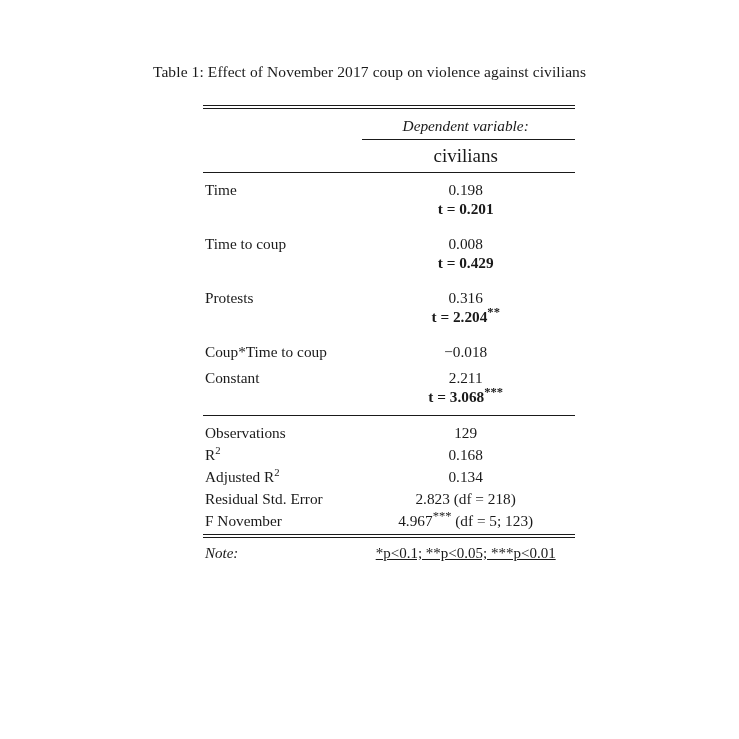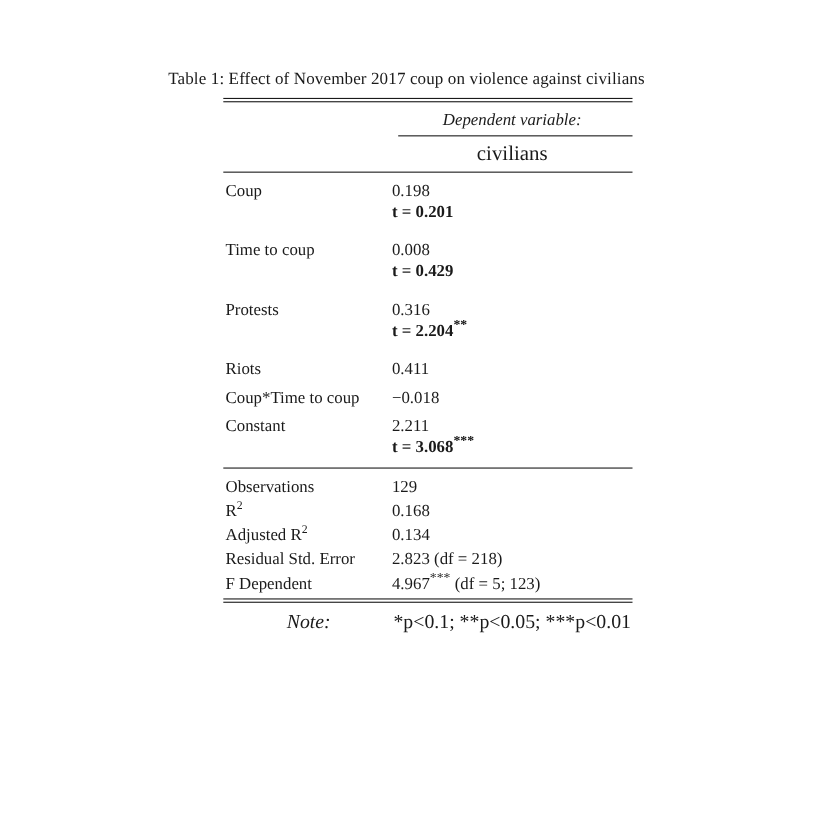--- a/index.html
+++ b/index.html
@@ -27,41 +27,41 @@
     width: 739px;
     text-align: center;
     font-size: 15.5px;
     letter-spacing: 0.1px;
   }
   .caption .cap-label {
     white-space: nowrap;
   }
   .table-wrap {
     position: absolute;
-    top: 89px;
+    top: 105px;
     left: 203px;
     width: 372px;
   }
   table.stargazer {
     border-collapse: collapse;
     width: 372px;
     font-size: 15.3px;
   }
   table.stargazer td {
     padding: 0;
     vertical-align: baseline;
   }
   .col-name {
     width: 152px;
     text-align: left;
     padding-left: 2px !important;
   }
   .col-val {
     width: 220px;
-    text-align: left;
+    text-align: center;
   }
   
   .rule {
     height: 0;
     line-height: 0;
     font-size: 0;
   }
   .rule div {
     height: 1px;
     background: #1a1a1a;
@@ -108,30 +108,30 @@
     line-height: 1.2;
   }
   .stat-row.first td {
     padding-top: 8px !important;
   }
   .stat-row.last td {
     padding-bottom: 4px !important;
   }
   .note-row td {
     padding-top: 7px !important;
-    font-size: 18px;
-    text-align: center;
+    font-size: 15px;
   }
   .note-label {
     font-style: italic;
     text-align: left;
     padding-left: 2px !important;
   }
   .note-text {
     text-align: center;
+    text-decoration: underline;
   }
   sup {
     font-size: 0.68em;
     vertical-align: super;
     line-height: 0;
   }
   .r2 sup {
     font-size: 0.7em;
   }
   .stars {
@@ -181,21 +181,21 @@
         <td class="col-val dep-name">civilians</td>
       </tr>
 
       <tr class="rule">
         <td colspan="2">
               <div></div>
             </td>
       </tr>
 
       <tr class="coef-row">
-        <td class="col-name">Coup</td>
+        <td class="col-name">Time</td>
         <td class="col-val"><span>0.198</span><span class="stars"></span></td>
       </tr>
       <tr class="t-row">
         <td class="col-name"></td>
         <td class="col-val"><span>t = 0.201</span><span class="stars"></span></td>
       </tr>
 
       <tr class="coef-row">
         <td class="col-name">Time to coup</td>
         <td class="col-val"><span>0.008</span><span class="stars"></span></td>
@@ -207,24 +207,20 @@
 
       <tr class="coef-row">
         <td class="col-name">Protests</td>
         <td class="col-val"><span>0.316</span></td>
       </tr>
       <tr class="t-row">
         <td class="col-name"></td>
         <td class="col-val"><span>t = 2.204</span><span class="stars">**</span></td>
       </tr>
 
-      <tr class="coef-row">
-        <td class="col-name">Riots</td>
-        <td class="col-val"><span>0.411</span></td>
-      </tr>
 
       <tr class="coef-row">
         <td class="col-name">Coup*Time to coup</td>
         <td class="col-val"><span>−0.018</span><span class="stars"></span></td>
       </tr>
 
       <tr class="coef-row">
         <td class="col-name">Constant</td>
         <td class="col-val"><span>2.211</span></td>
       </tr>
@@ -253,21 +249,21 @@
         <td class="col-name r2"><span>Adjusted R</span><sup>2</sup></td>
         <td class="col-val">0.134</td>
       </tr>
 
       <tr class="stat-row">
         <td class="col-name">Residual Std. Error</td>
         <td class="col-val">2.823 (df = 218)</td>
       </tr>
 
       <tr class="stat-row last">
-        <td class="col-name">F Dependent</td>
+        <td class="col-name">F November</td>
         <td class="col-val"><span>4.967</span><span class="stars">***</span><span> (df = 5; 123)</span></td>
       </tr>
 
       <tr class="rule double">
         <td colspan="2">
               <div class="top"></div>
               <div></div>
             </td>
       </tr>
 

